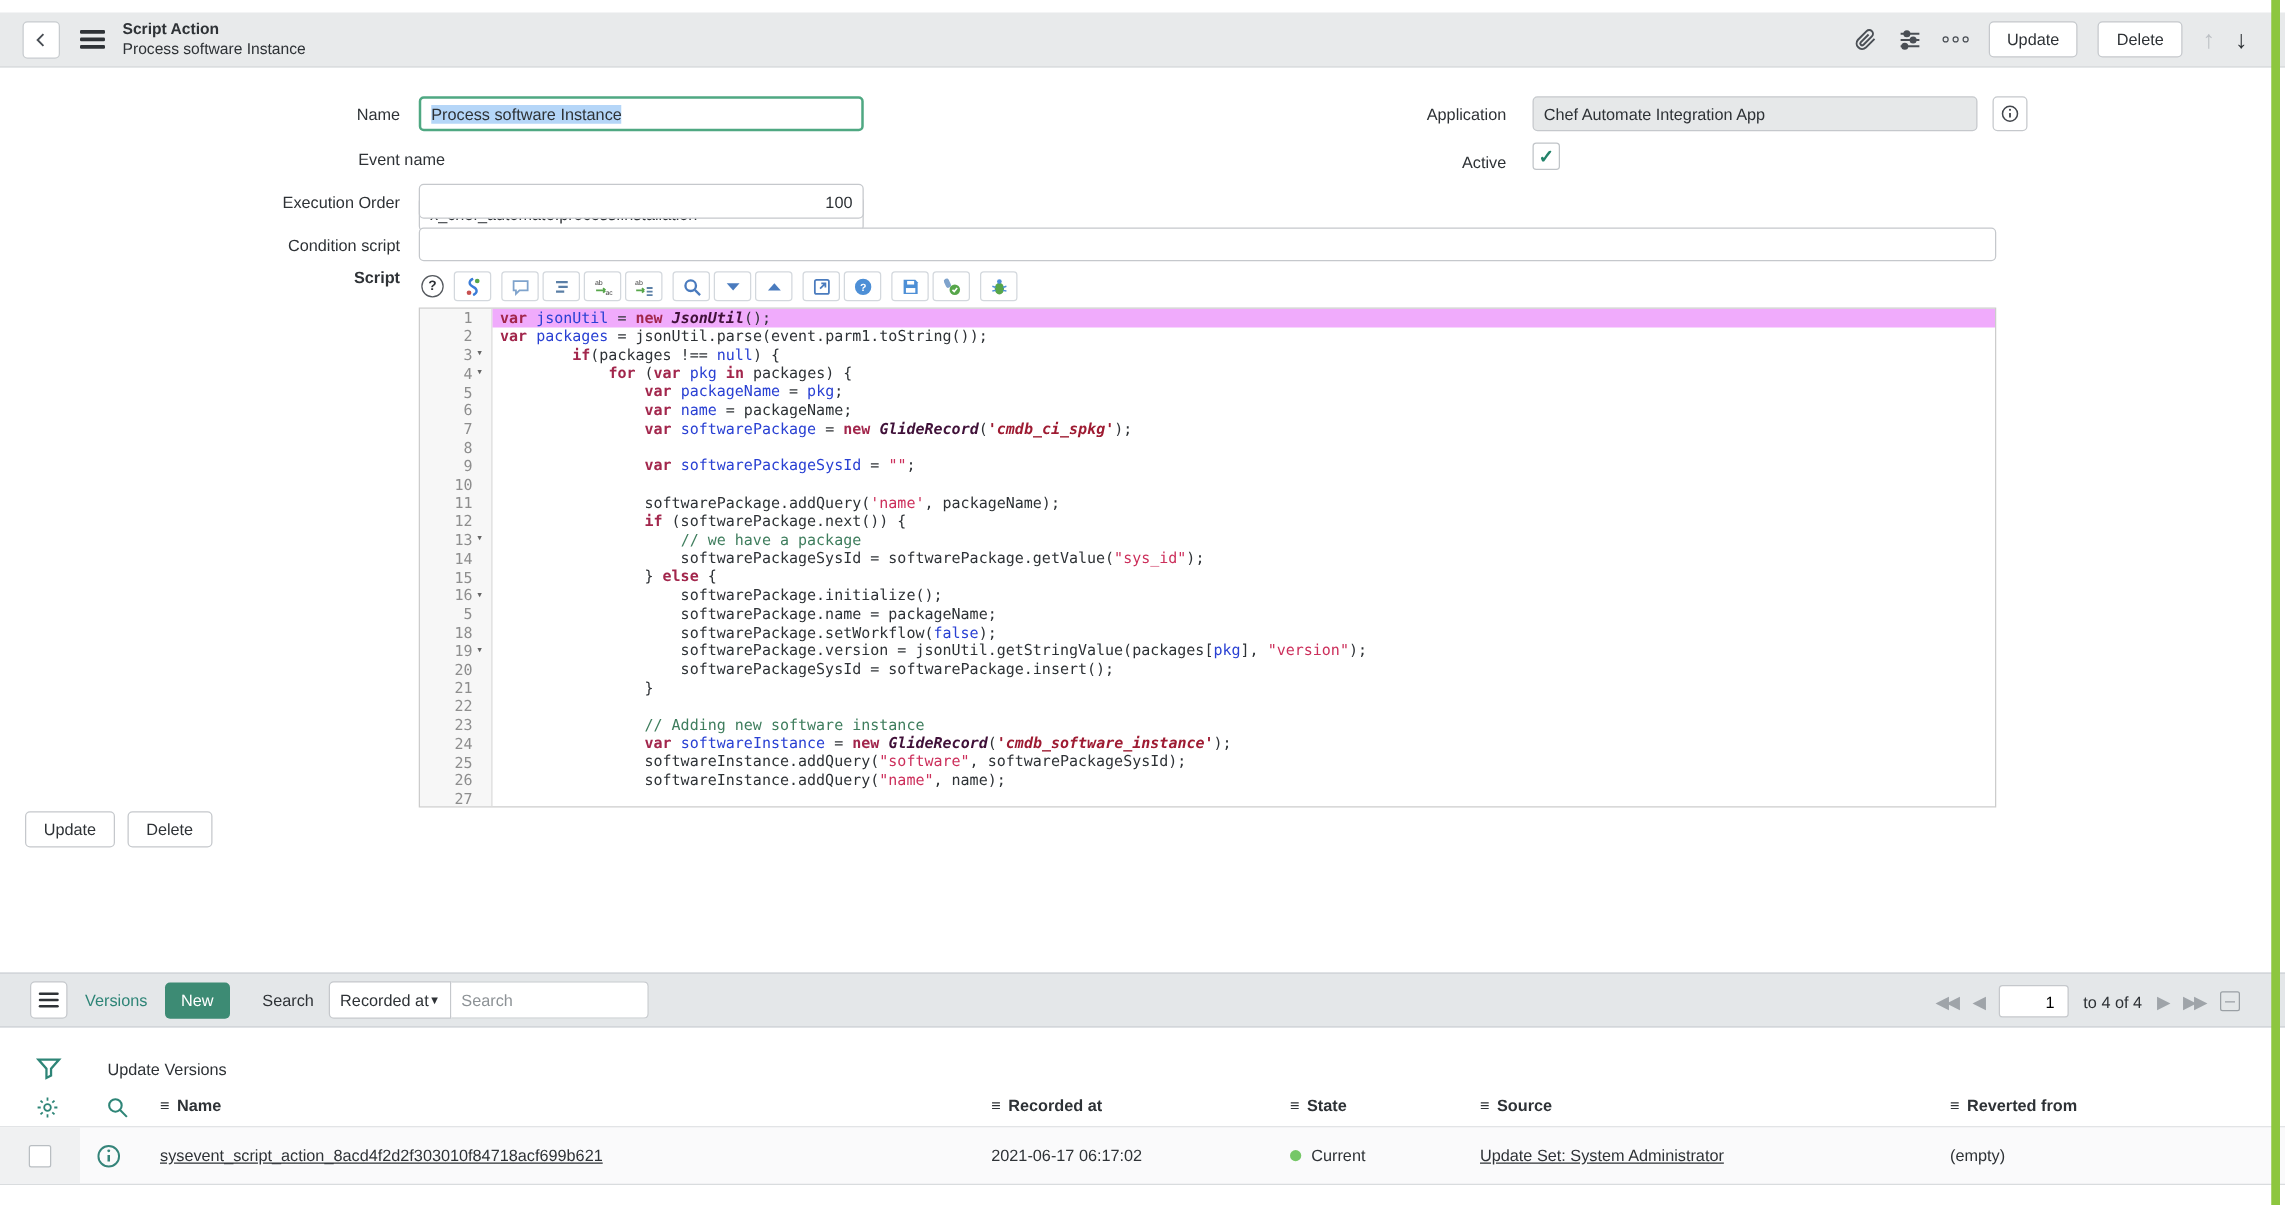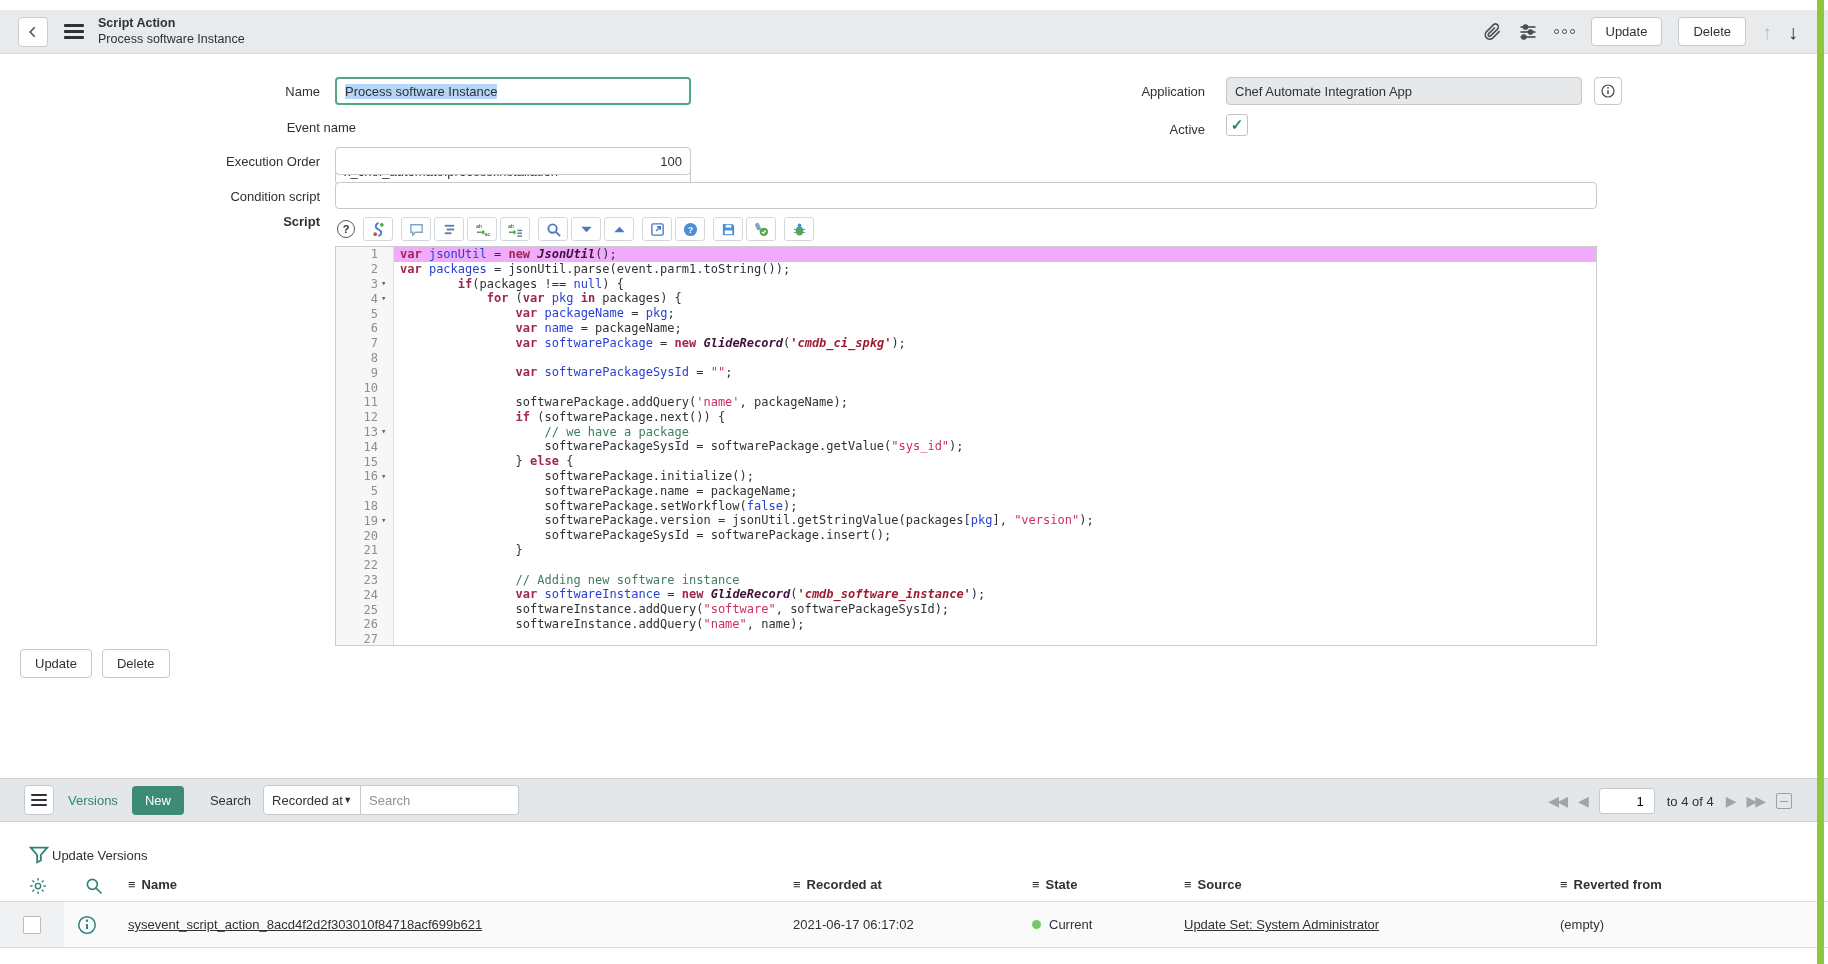--- a/index.html
+++ b/index.html
@@ -92,21 +92,21 @@
   .vb-input { width:158px; height:30px; border:1px solid #c5c8cc; border-left:none; border-radius:0 4px 4px 0;
     padding:0 8px; font-size:13px; font-family:inherit; color:#2e3236; }
   .vb-input::placeholder { color:#8d9296; }
   .paging { position:absolute; right:36px; top:0; height:44px; display:flex; align-items:center; gap:12px; }
   .pg-arrow { color:#9fa4a9; font-size:14px; letter-spacing:-2px; cursor:pointer; }
   .pg-input { width:56px; height:26px; border:1px solid #c5c8cc; border-radius:3px; text-align:right;
     padding-right:10px; font-size:13px; font-family:inherit; }
   .pg-min { width:16px; height:16px; border:1px solid #9aa0a5; border-radius:2px; position:relative; cursor:pointer; }
   .pg-min::after { content:""; position:absolute; left:3px; right:3px; top:6.5px; height:1.5px; background:#9aa0a5; }
 
-  .filter-row { position:absolute; top:843px; left:28px; display:flex; align-items:center; gap:2px; }
+  .filter-row { position:absolute; top:843px; left:28px; display:flex; align-items:center; gap:36px; }
   .thead { position:absolute; top:870px; left:0; right:0; height:32px; border-bottom:1px solid #d9dcde; }
   .th { position:absolute; top:7px; font-weight:bold; font-size:13px; display:flex; gap:6px; align-items:center; cursor:pointer; }
   .th .bars { font-size:13px; font-weight:bold; }
   .trow { position:absolute; top:902px; left:0; right:0; height:46px; background:#fafafb; border-bottom:1px solid #d9dcde; }
   .cbcell { position:absolute; left:0; top:0; width:64px; height:100%; background:#f0f1f2;
     display:flex; align-items:center; justify-content:center; }
   .row-check { width:18px; height:18px; background:#fff; border:1px solid #b9bec2; border-radius:2px; cursor:pointer; }
   .cell { position:absolute; top:0; height:100%; display:flex; align-items:center; font-size:13px; }
   .link { color:#2e3236; text-decoration:underline; cursor:pointer; }
   .dot { width:9px; height:9px; border-radius:50%; background:#76c768; margin-right:8px; }

